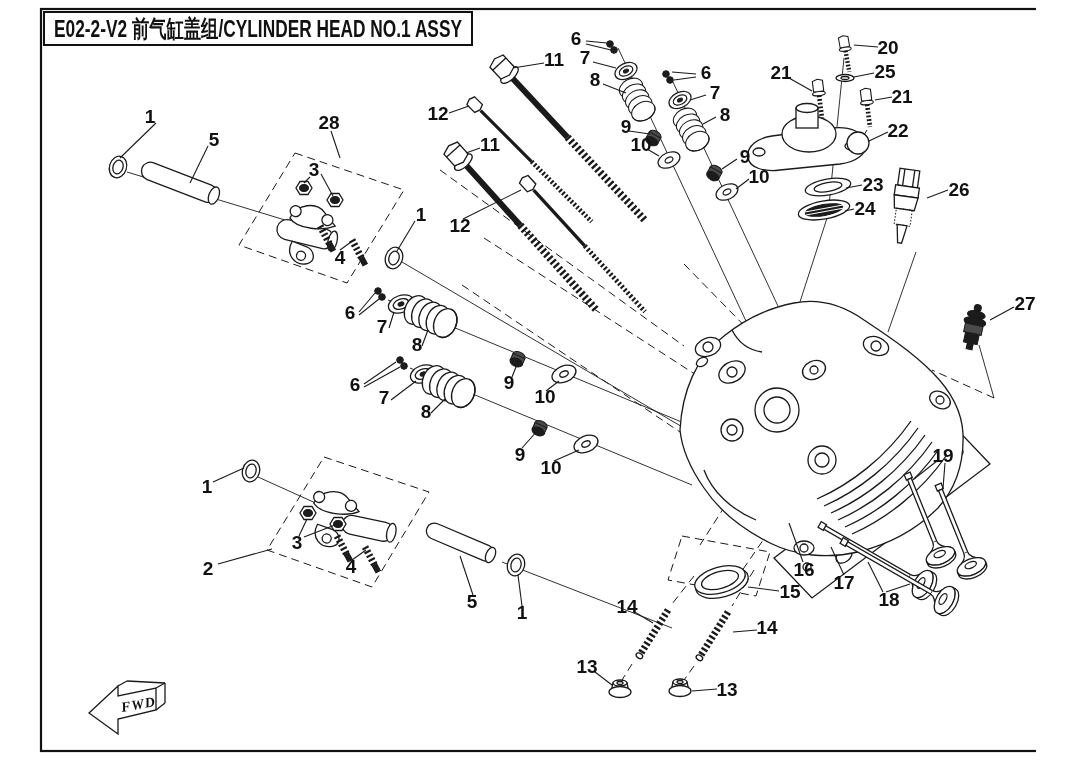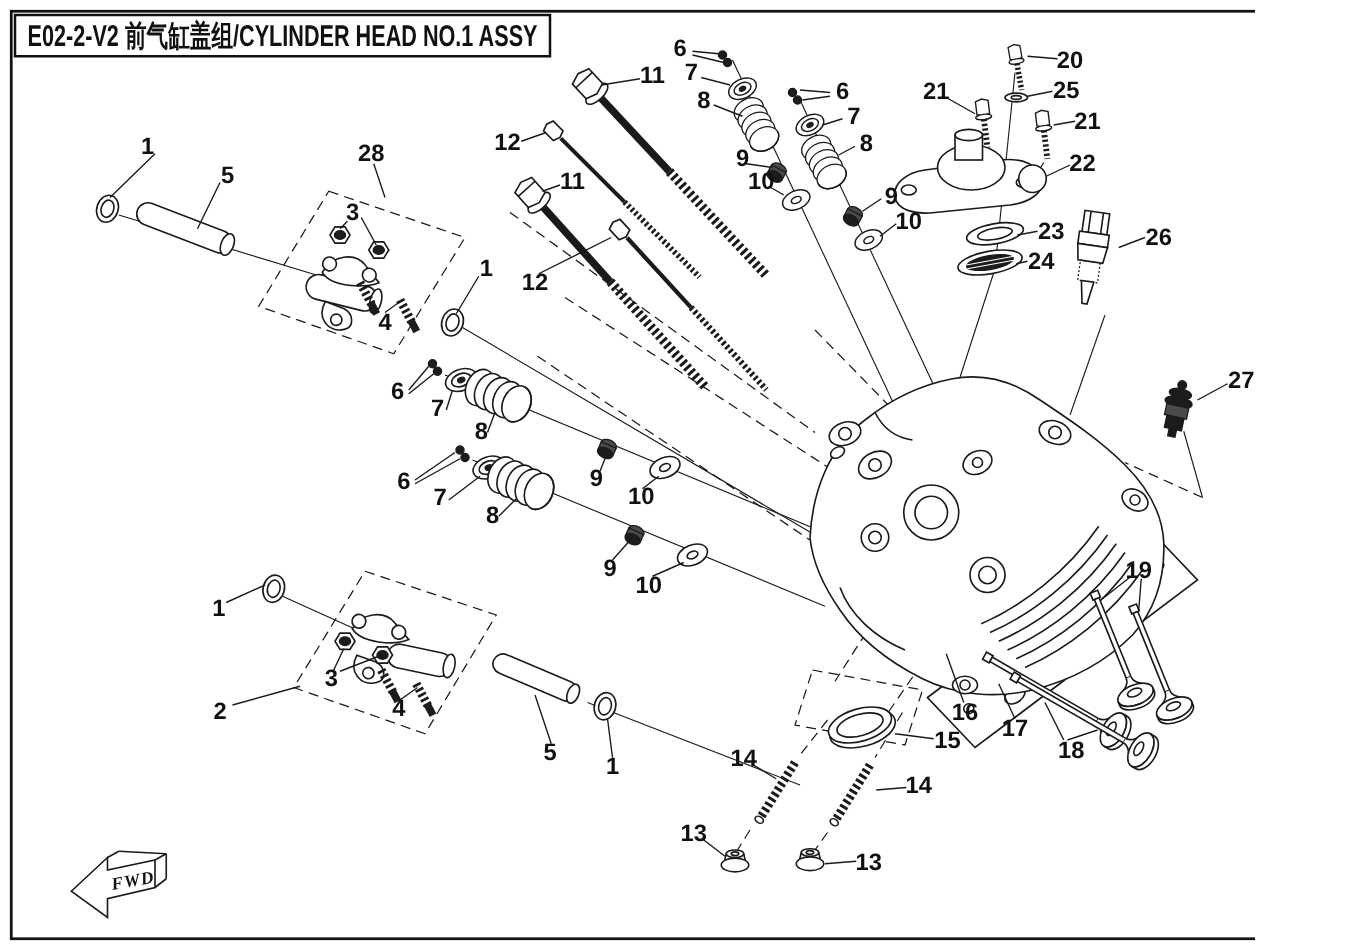--- a/index.html
+++ b/index.html
@@ -1,17 +1,17 @@
 <!DOCTYPE html>
 <html><head>
 <meta charset="utf-8">
 <style>
   html,body{margin:0;padding:0;background:#ffffff;}
   .page{position:relative;width:1004px;height:760px;background:#fff;overflow:hidden;
-        font-family:"Liberation Sans",sans-serif;}
+        font-family:"Liberation Sans",sans-serif;margin-left:32px;}
   svg{display:block;}
   .ln{stroke:#1a1a1a;stroke-width:1.3;fill:none;}
   .fw{stroke:#1a1a1a;stroke-width:1.3;fill:#ffffff;}
   .bk{stroke:#1a1a1a;stroke-width:1;fill:#1c1c1c;}
   .gy{stroke:#1a1a1a;stroke-width:1;fill:#4a4a4a;}
   .thin{stroke:#1a1a1a;stroke-width:0.9;fill:none;}
   .lead{stroke:#1a1a1a;stroke-width:1.1;fill:none;}
   .dash{stroke:#1a1a1a;stroke-width:1;fill:none;stroke-dasharray:8 5;}
   .thr{stroke:#1a1a1a;fill:none;}
   .co{font:bold 19px "Liberation Sans",sans-serif;fill:#111;text-anchor:middle;}

